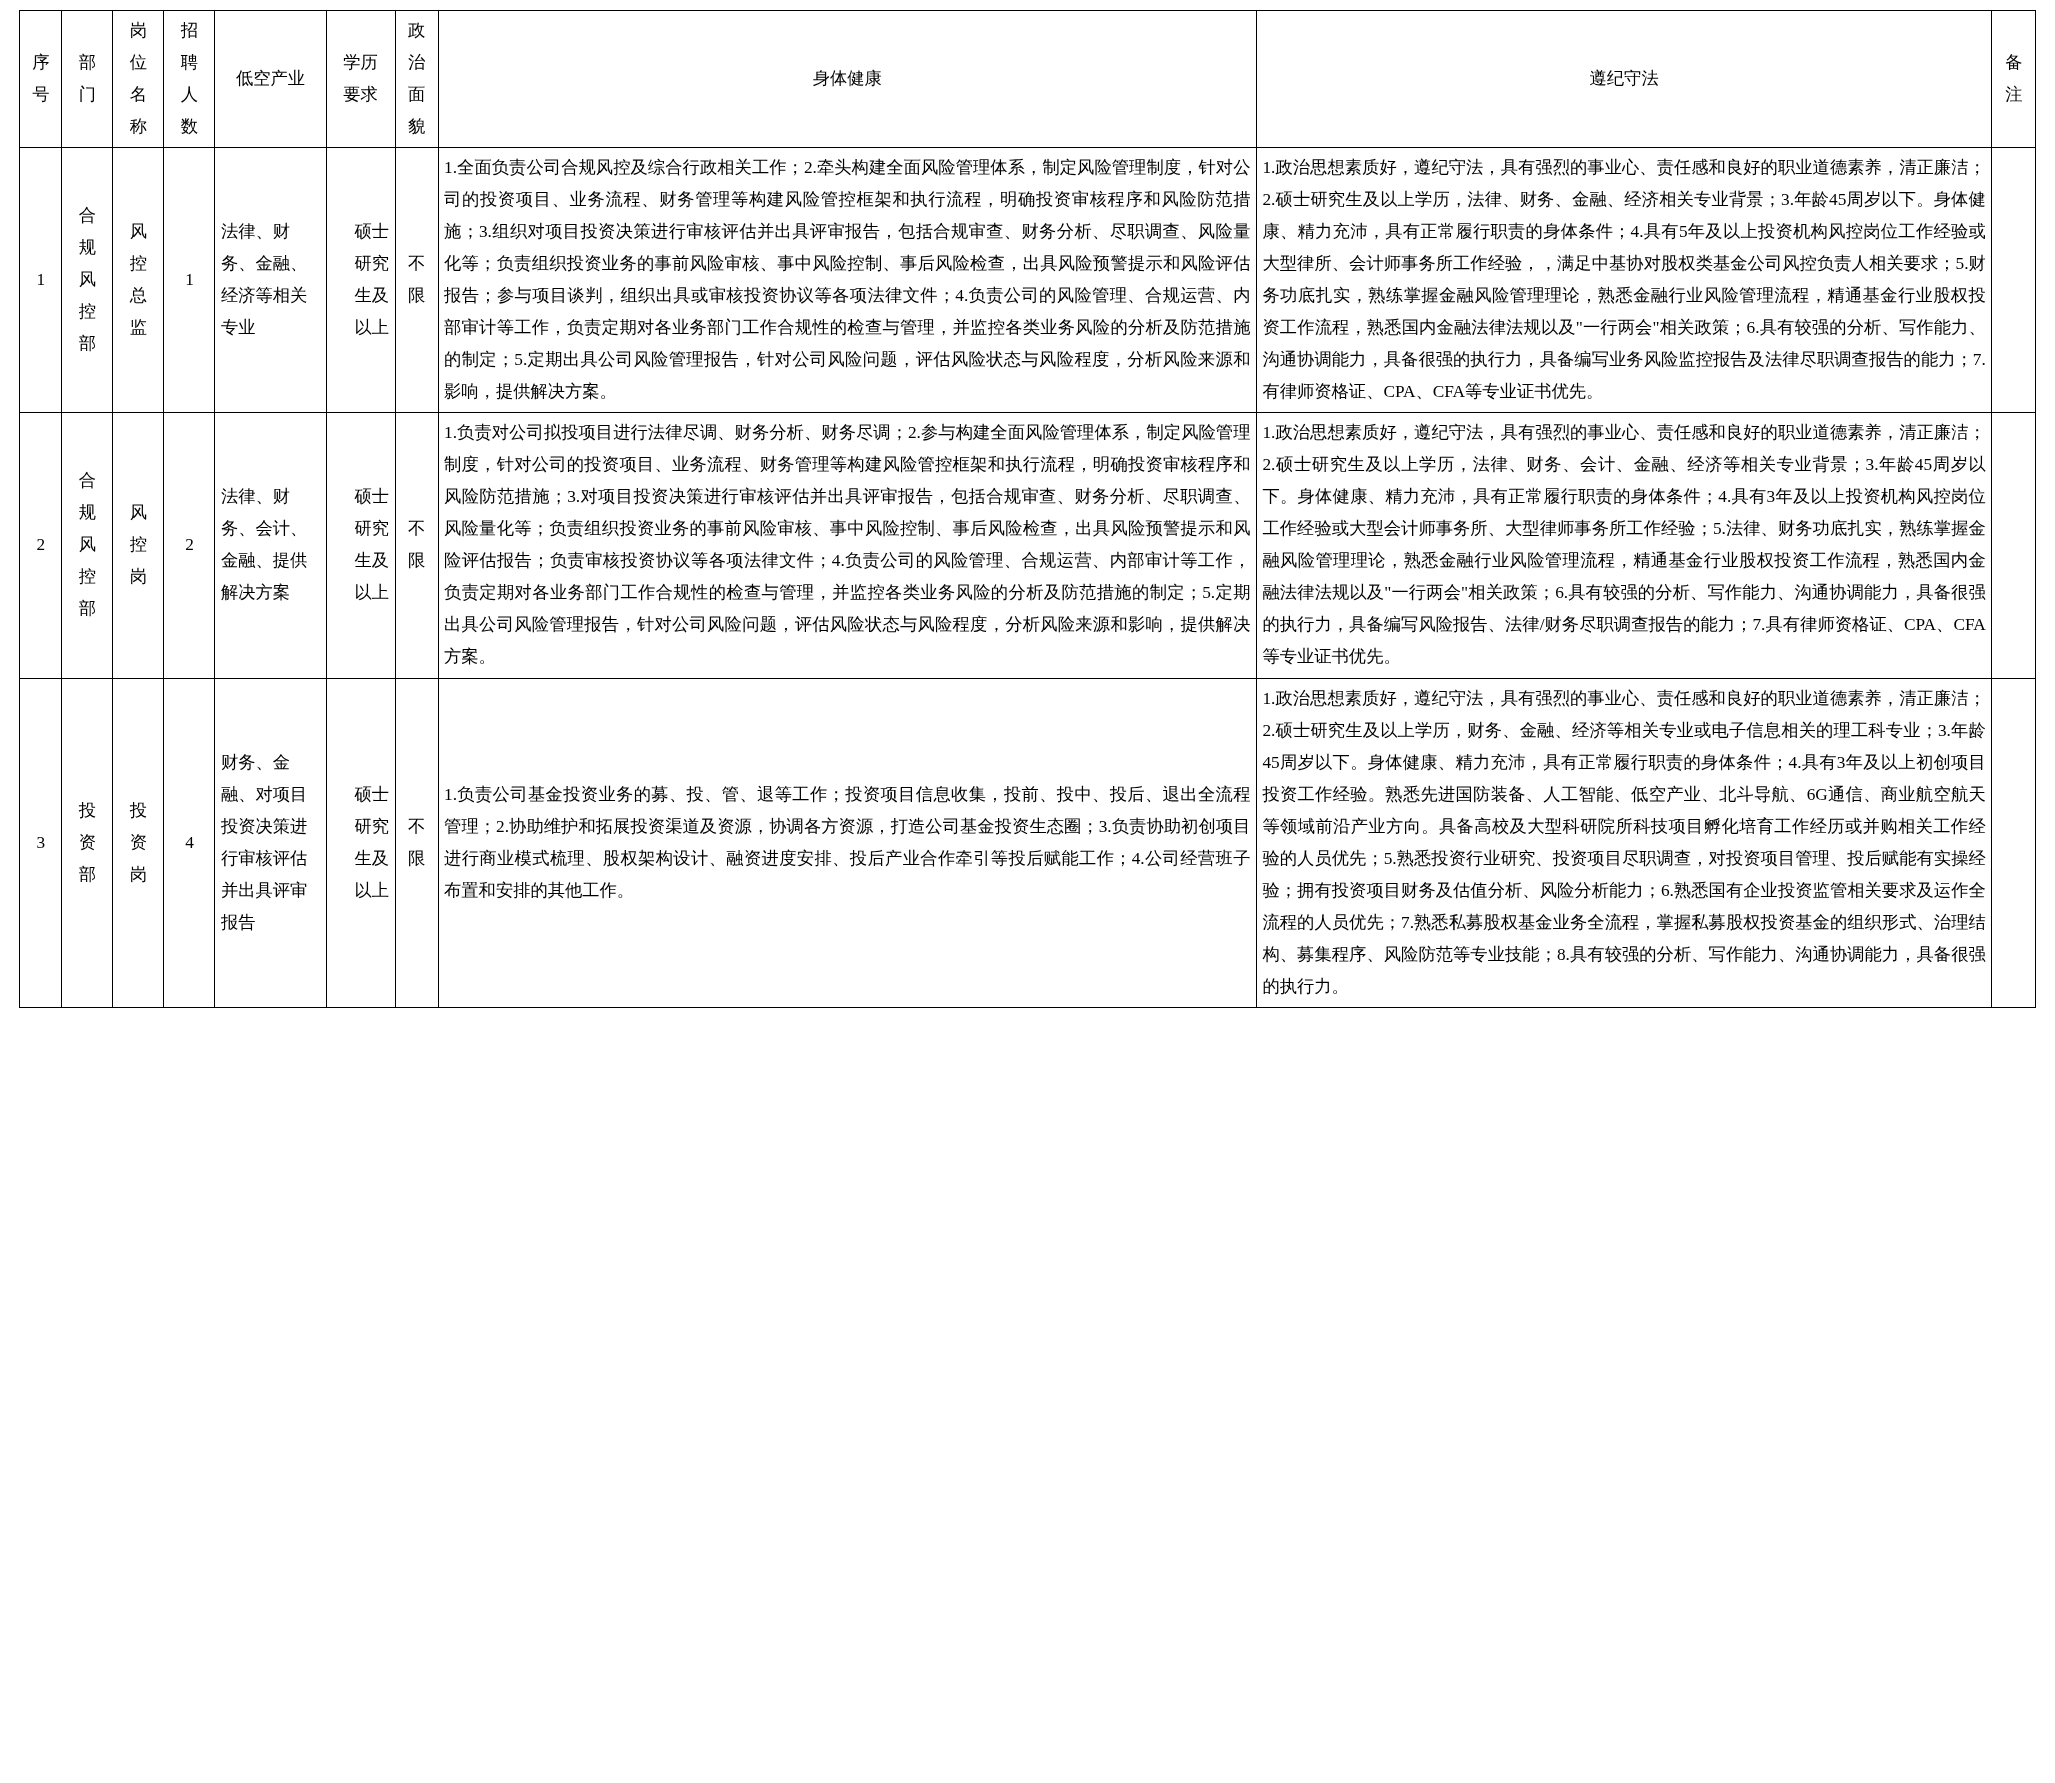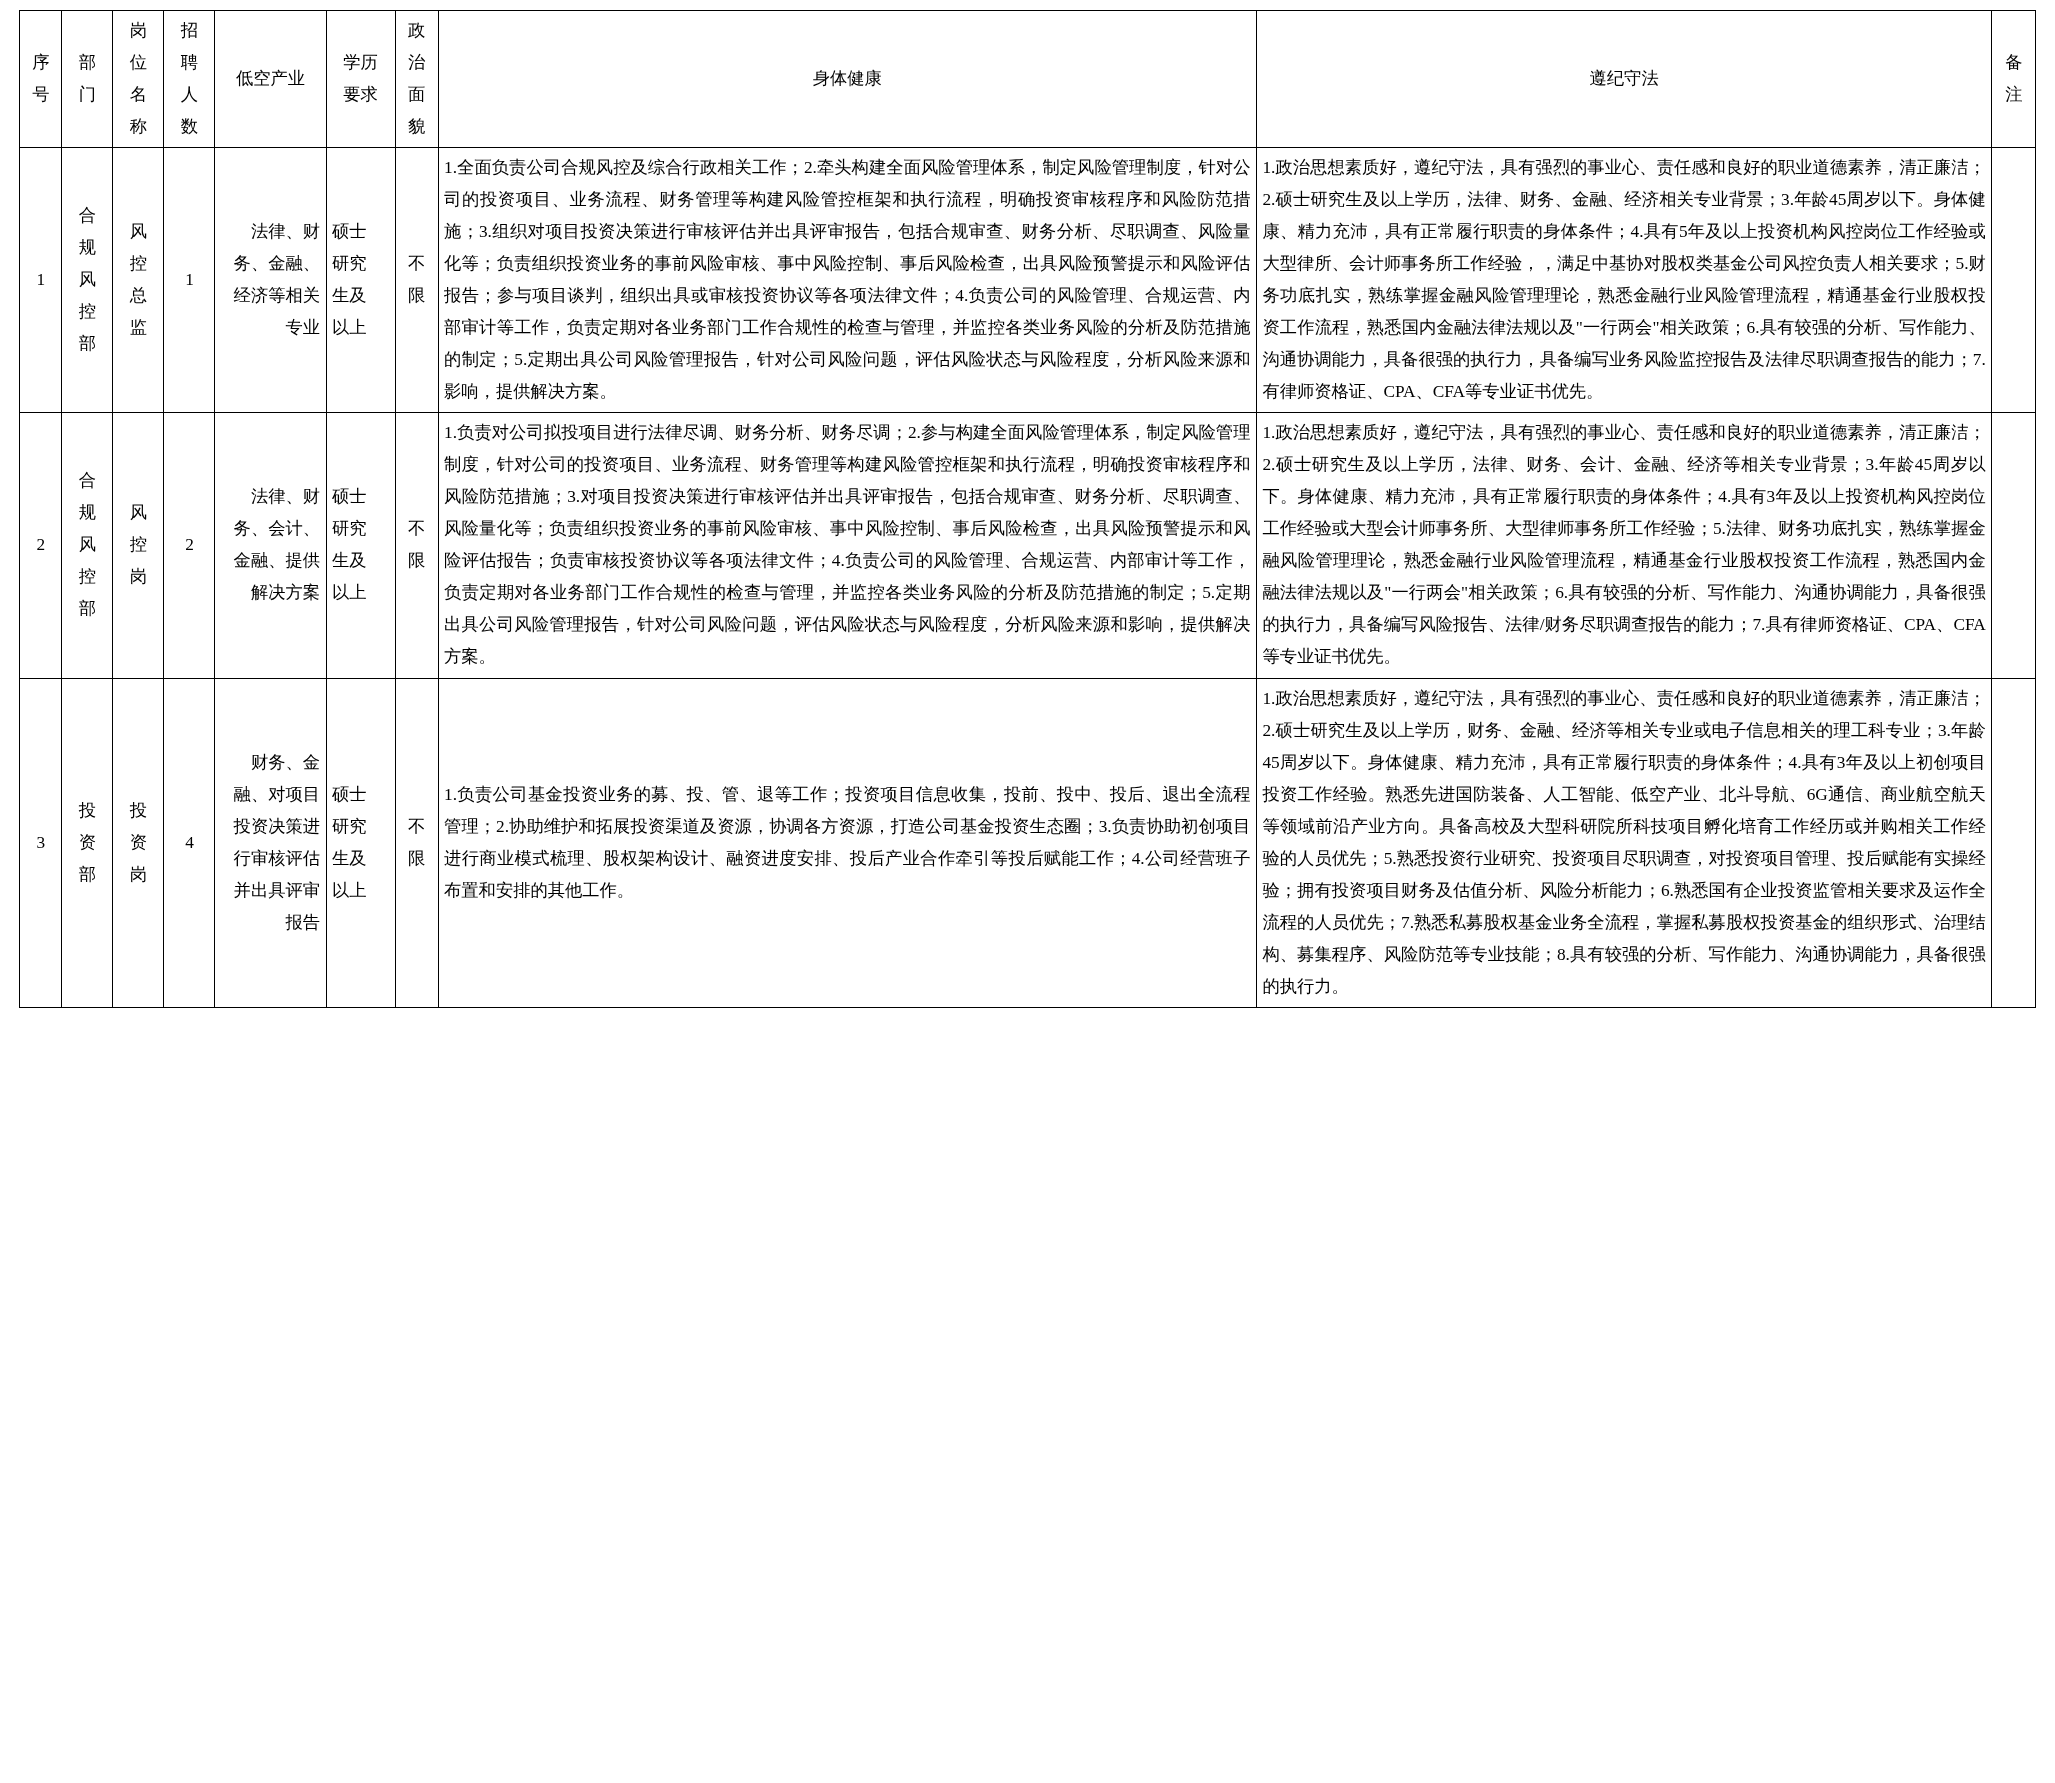--- a/index.html
+++ b/index.html
@@ -73,27 +73,27 @@
   td.body-text {
     text-align: justify;
     text-justify: inter-ideograph;
     font-size: 17.3px;
     line-height: 2.0;
     padding: 9.7px 11px;
     vertical-align: middle;
     margin-left: 12px;
   }
   td.major-cell {
-    text-align: right;
+    text-align: left;
     font-size: 17.3px;
     line-height: 2.0;
     padding: 7px 7px;
   }
   td.edu-cell {
-    text-align: left;
+    text-align: right;
     font-size: 17.3px;
     line-height: 1.55;
     white-space: pre-line;
     padding: 5.5px 2.8px;
   }
   td.pol-cell {
     text-align: center;
     font-size: 17.3px;
     line-height: 1.4;
     white-space: pre-line;

